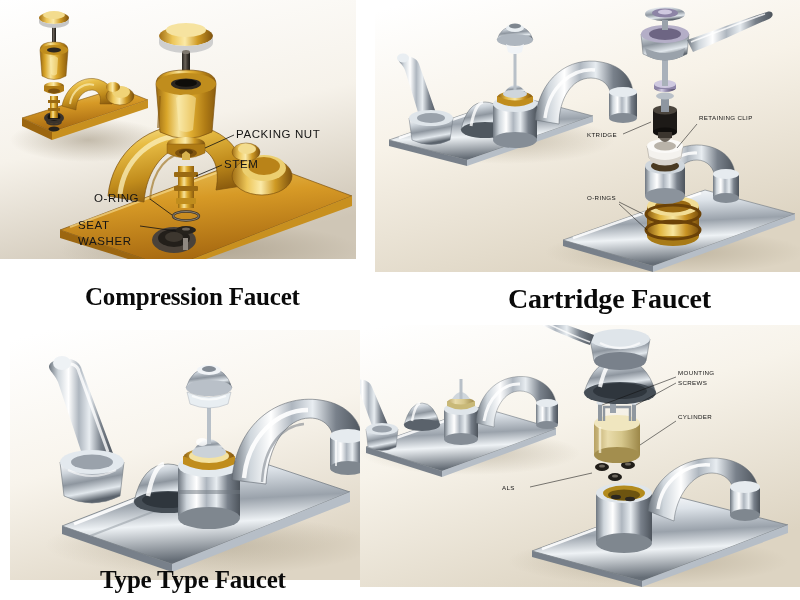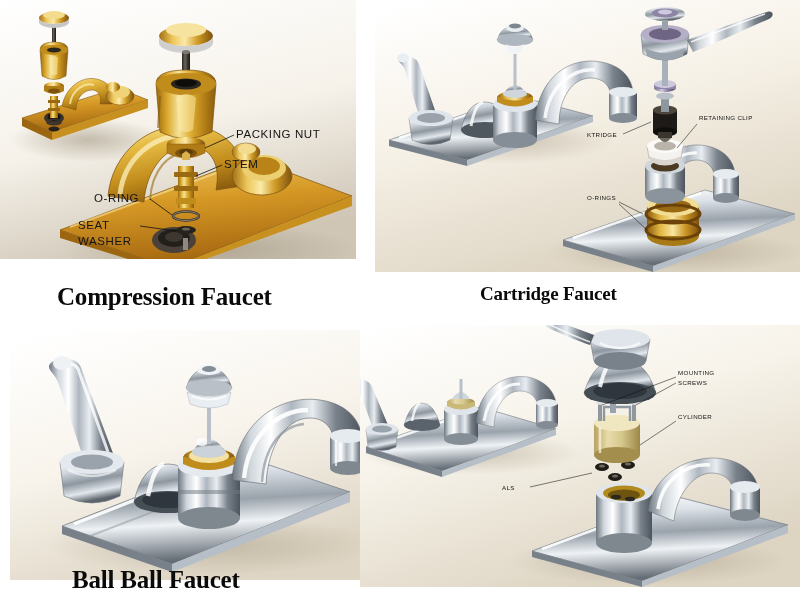--- a/index.html
+++ b/index.html
@@ -10,29 +10,30 @@
   .page{position:relative;width:800px;height:600px;}
 
   .panel{position:absolute;overflow:hidden;}
   .panel-img{position:absolute;inset:0;}
   .caption{
     position:absolute;
     font-family:"Liberation Serif", serif;
     font-weight:bold;color:#0a0a0a;
     white-space:nowrap;
     letter-spacing:-0.2px;
+    margin-left:28px;
   }
   
   #panel-compression{left:0px;top:0px;width:356px;height:259px;}
   #panel-cartridge  {left:375px;top:0px;width:425px;height:272px;}
   #panel-ball       {left:10px;top:330px;width:370px;height:250px;}
   #panel-ceramic    {left:360px;top:325px;width:440px;height:262px;}
 
   #caption-compression{left:57px;top:283px;font-size:25px;}
-  #caption-cartridge  {left:480px;top:283px;font-size:19px;}
+  #caption-cartridge  {left:480px;top:283px;font-size:28px;}
   #caption-ball       {left:72px;top:566px;font-size:25px;}
   #caption-ceramic    {left:412px;top:563px;font-size:25px;}
 
   .lbl{
     font-family:"Liberation Sans", sans-serif;
     fill:#151515;
   }
   .lbl-lg{font-size:11.5px;letter-spacing:0.6px;}
   .lbl-sm{font-size:6.2px;letter-spacing:0.35px;}
   .leader{stroke:#111;stroke-width:0.8;fill:none;}
@@ -450,21 +451,21 @@
       <path d="M222 150 C226 94, 268 64, 310 70 C340 74, 352 94, 352 110 L324 114 C324 98, 314 88, 300 88 C276 88, 258 116, 256 154 Z" fill="url(#chrome)" stroke="#5f676f" stroke-width="0.6"></path>
       <path d="M234 148 C238 106, 268 80, 298 80" stroke="#ffffff" stroke-width="4.5" fill="none" opacity="0.9"></path>
       <path d="M252 152 C254 116, 272 96, 294 94" stroke="#767e87" stroke-width="2.4" fill="none" opacity="0.55"></path>
 
       <rect x="320" y="106" width="36" height="32" rx="2" fill="url(#chrome)"></rect>
       <ellipse cx="338" cy="106" rx="18" ry="7" fill="#e6ebef"></ellipse>
       <ellipse cx="338" cy="138" rx="18" ry="7" fill="#7f878f"></ellipse>
       <path d="M326 110 l0 26" stroke="#ffffff" stroke-width="2" opacity="0.7"></path>
     </svg>
   </div>
-  <div class="caption" id="caption-ball">Ball Ball Faucet</div>
+  <div class="caption" id="caption-ball">Type Type Faucet</div>
 
   <div class="panel" id="panel-ceramic">
     <svg class="panel-img" viewBox="0 0 440 262" width="440" height="262">
       <defs>
         <linearGradient id="dBg" x1="0.05" y1="0" x2="0.55" y2="1">
           <stop offset="0%" stop-color="#ffffff"></stop>
           <stop offset="45%" stop-color="#f7f3ea"></stop>
           <stop offset="100%" stop-color="#ddd4c2"></stop>
         </linearGradient>
         <linearGradient id="cyl" x1="0" y1="0" x2="1" y2="0">

